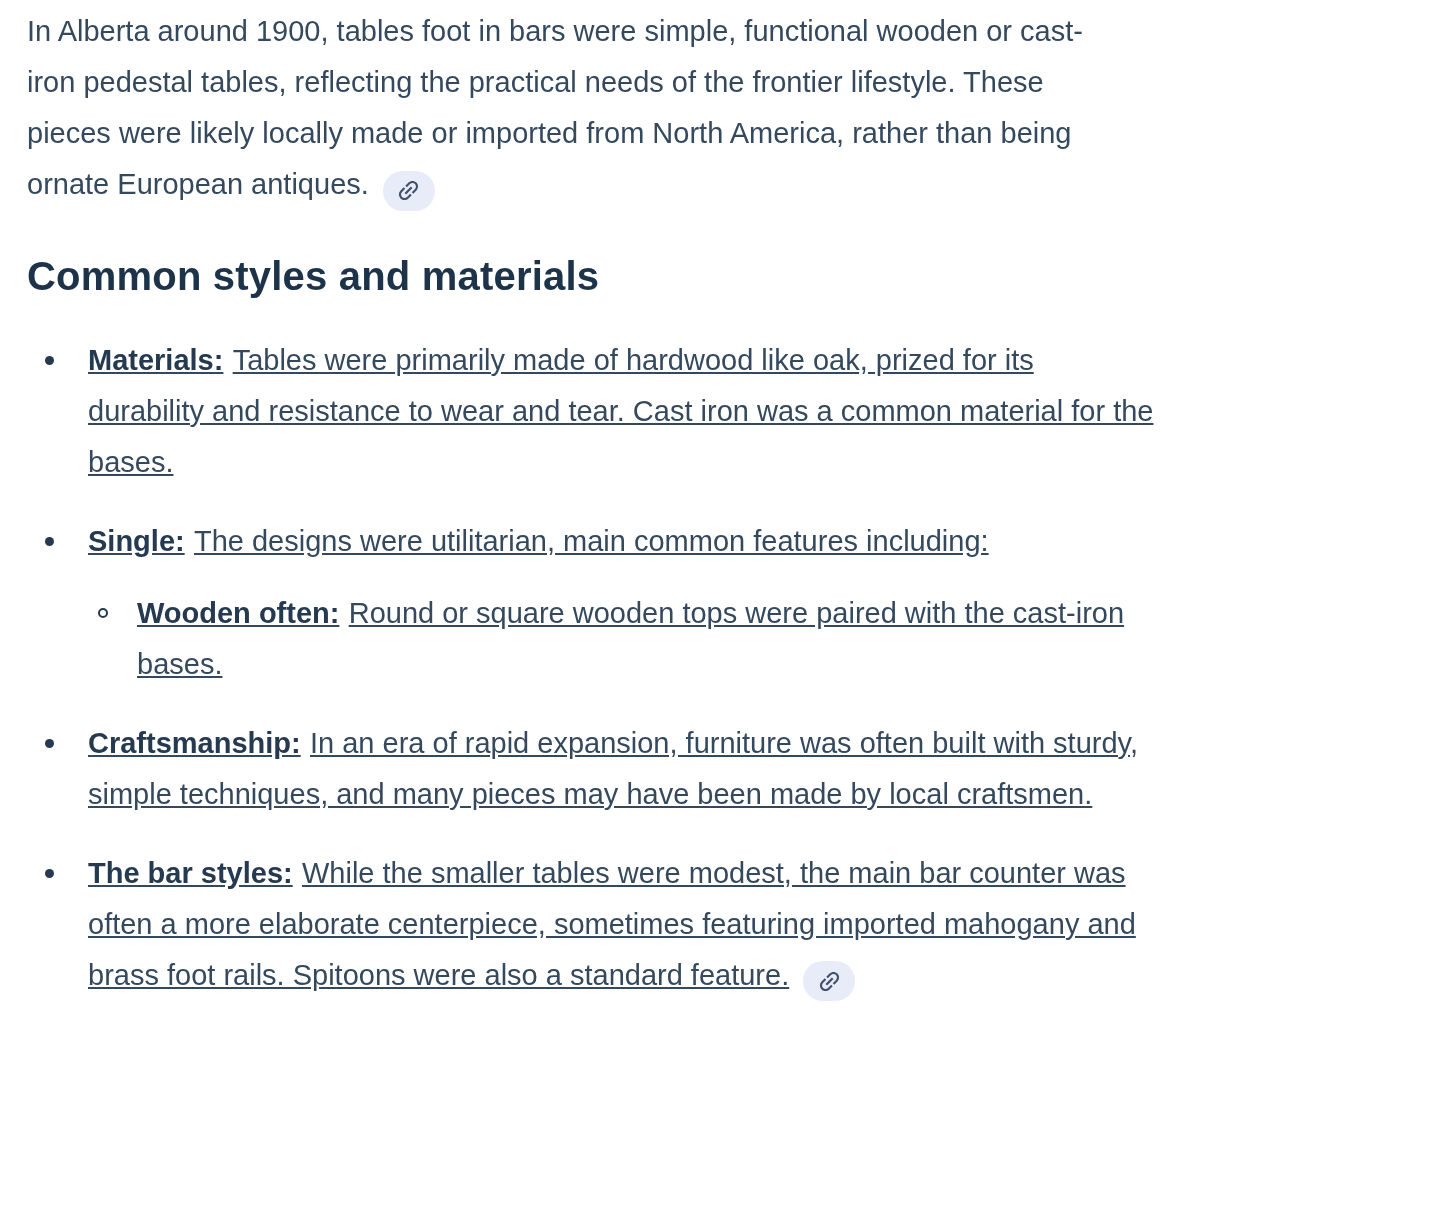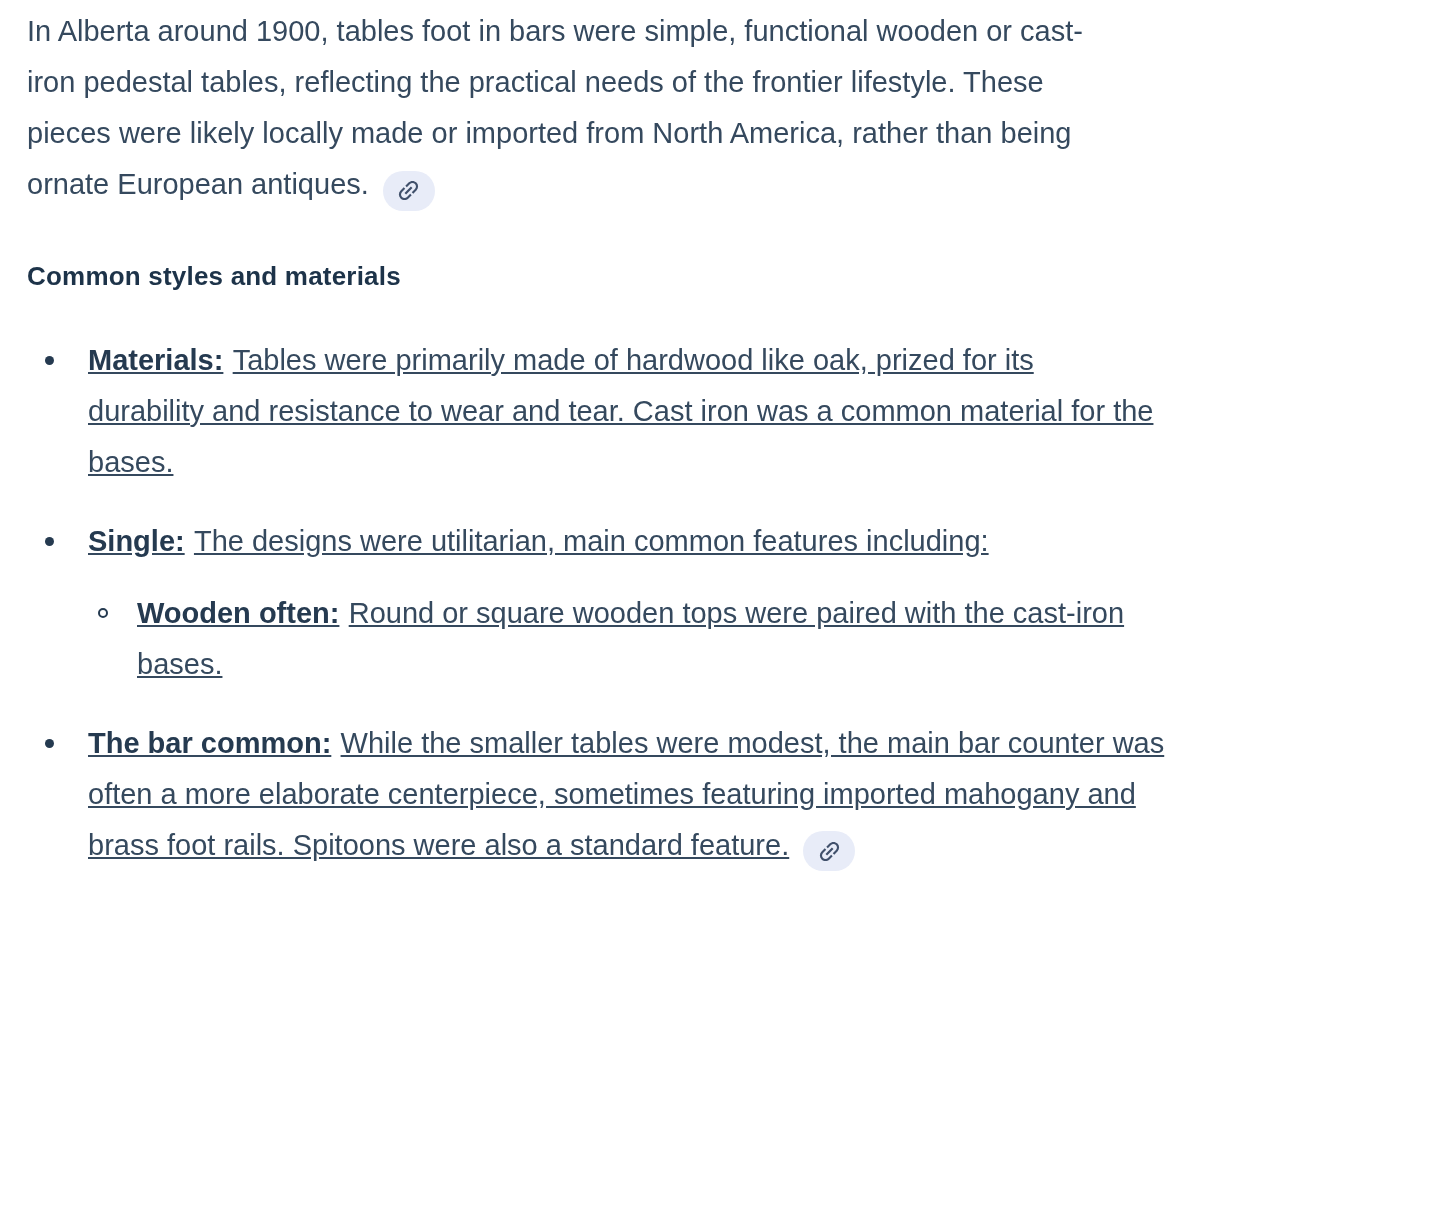--- a/index.html
+++ b/index.html
@@ -21,21 +21,21 @@
   }
   .multiline { white-space: pre-line; }
   .para { margin: 0; }
   .lead {
     font-weight: 700;
     color: var(--bold-text, #253a50);
     margin-right: 0.32em;
   }
   h2.heading {
     margin: 42px 0 36px 0;
-    font-size: 26px;
+    font-size: 40px;
     line-height: 46px;
     font-weight: 600;
     letter-spacing: 0.2px;
     color: var(--heading-text, #1d3349);
   }
   ul.lvl1, ul.lvl2 {
     list-style: none;
     margin: 0;
     padding: 0;
   }
@@ -121,24 +121,29 @@
       <span class="lead">Single:</span><span class="multiline">The designs were utilitarian, main common features including:</span>
       <ul class="lvl2">
         <li>
           <span class="circle"></span>
           <span class="lead">Wooden often:</span><span class="multiline">Round or square wooden tops were paired with the cast-iron
 bases.</span>
         </li>
       </ul>
     </li>
 
+    <li>
+      <span class="dot"></span>
+      <span class="lead">Craftsmanship:</span><span class="multiline">In an era of rapid expansion, furniture was often built with sturdy,
+simple techniques, and many pieces may have been made by local craftsmen.</span>
+    </li>
 
     <li>
       <span class="dot"></span>
-      <span class="lead">The bar common:</span><span class="multiline">While the smaller tables were modest, the main bar counter was
+      <span class="lead">The bar styles:</span><span class="multiline">While the smaller tables were modest, the main bar counter was
 often a more elaborate centerpiece, sometimes featuring imported mahogany and
 brass foot rails. Spitoons were also a standard feature.</span><button class="chip" aria-label="View source">
           <svg width="27" height="27" viewBox="0 0 24 24">
             <g transform="rotate(-45 12 12)">
               <path fill="var(--chip-icon, #40506b)" d="M3.9 12c0-1.71 1.39-3.1 3.1-3.1h4V7H7c-2.76 0-5 2.24-5 5s2.24 5 5 5h4v-1.9H7c-1.71 0-3.1-1.39-3.1-3.1zM8 13h8v-2H8v2zm9-6h-4v1.9h4c1.71 0 3.1 1.39 3.1 3.1s-1.39 3.1-3.1 3.1h-4V17h4c2.76 0 5-2.24 5-5s-2.24-5-5-5z"></path>
             </g>
           </svg>
         </button>
     </li>
 

